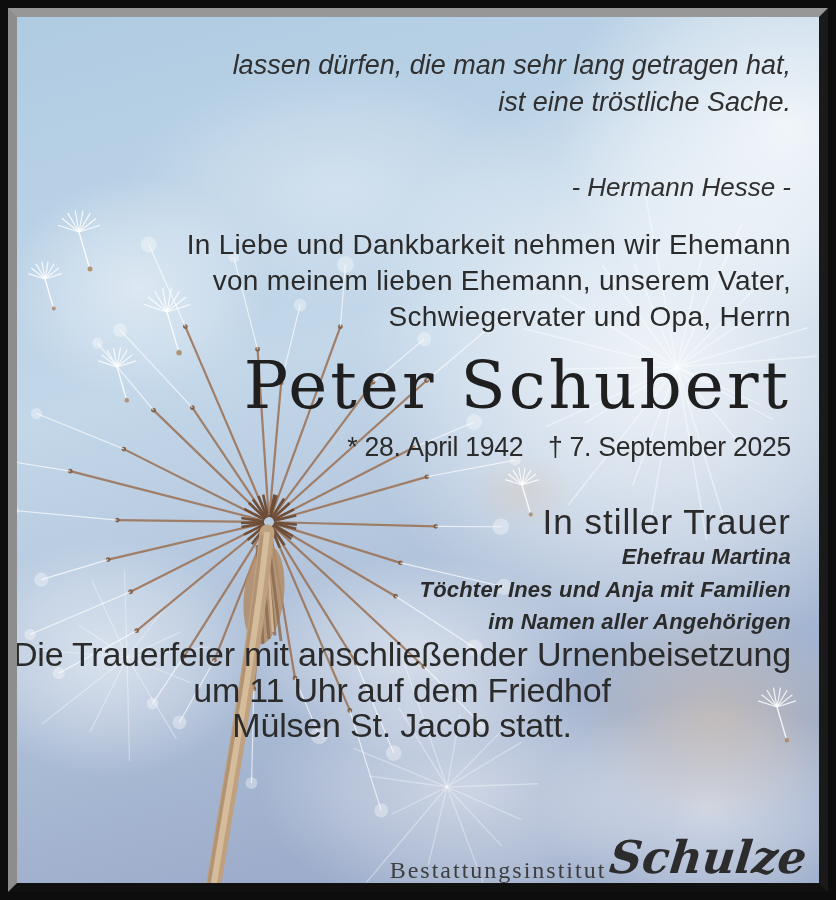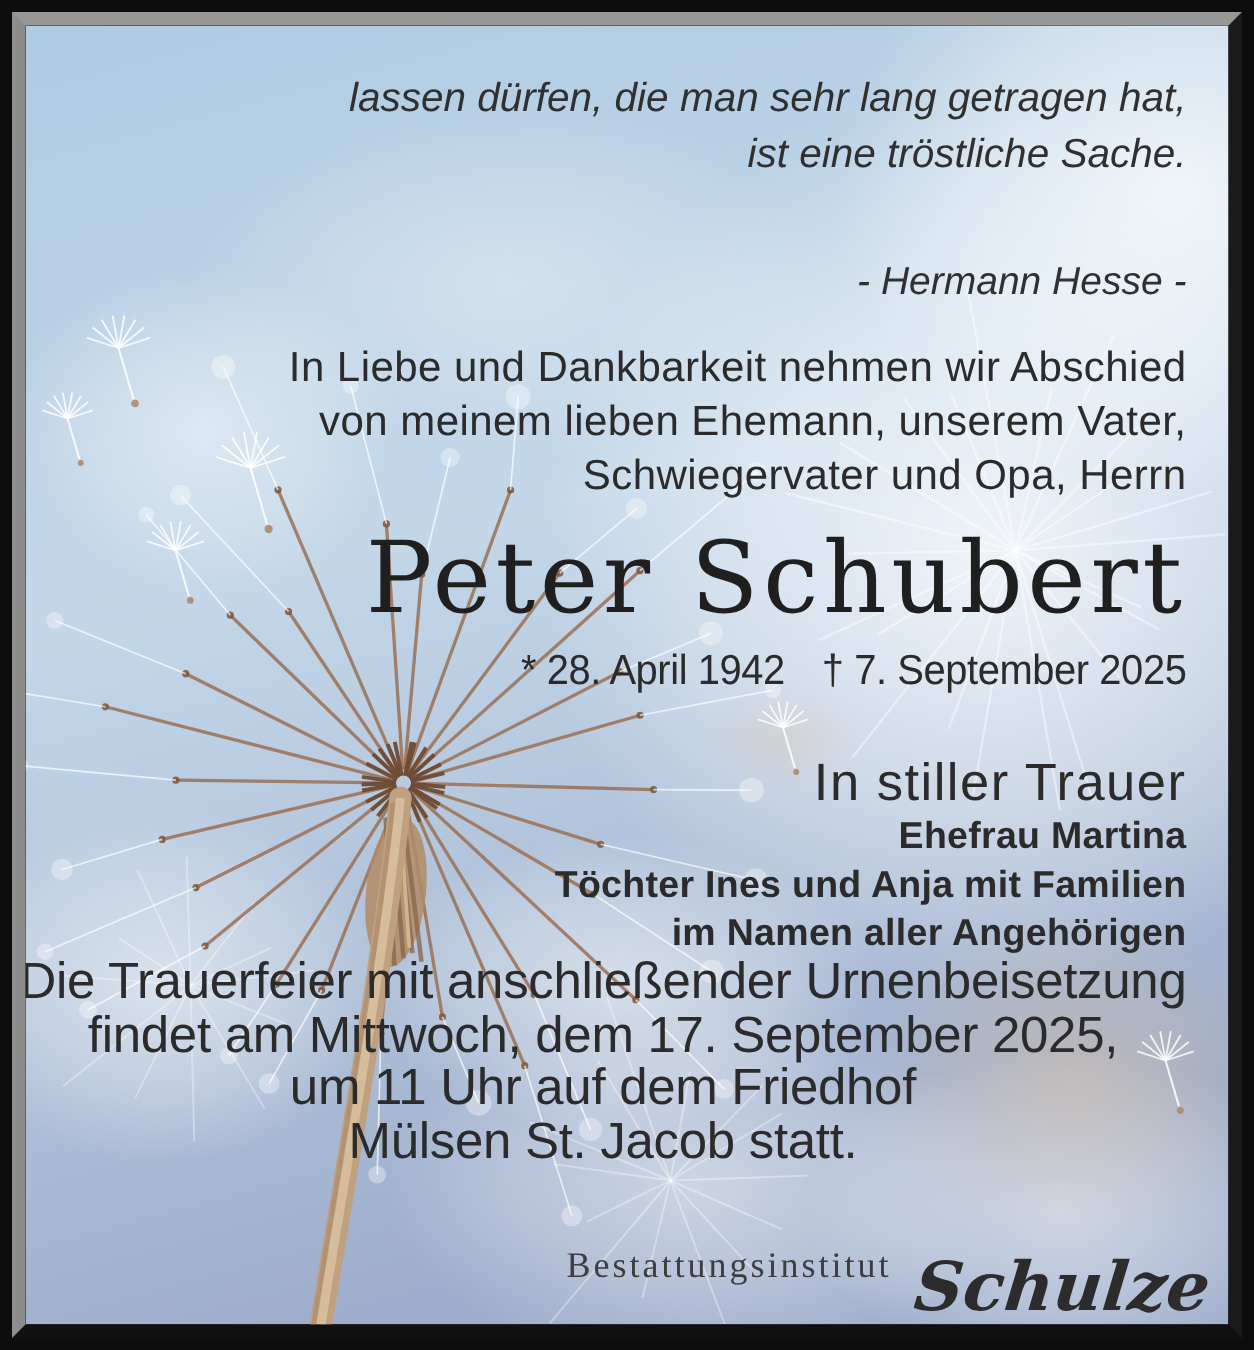--- a/index.html
+++ b/index.html
@@ -20,24 +20,24 @@
   .quote{top:30px;font-style:italic;font-size:27px;line-height:37px;color:#303030;}
   .attrib{top:155px;font-style:italic;font-size:26px;color:#303030;margin-left:36px;}
   .intro{top:210px;font-size:28px;line-height:36px;letter-spacing:.3px;}
   .name{
     top:330px;font-family:"DejaVu Serif","Liberation Serif",serif;
     font-weight:400;font-size:66px;letter-spacing:3px;color:#1f1f1f;
   }
   .dates{top:414px;font-size:28px;letter-spacing:-.3px;transform:scaleX(.95);transform-origin:right center;}
   .dates .sep{display:inline-block;width:26px;}
   .still{top:465px;font-size:35px;letter-spacing:1px;margin-top:20px;}
-  .mourners{top:524px;font-size:25px;line-height:32.5px;font-weight:700;letter-spacing:.2px;}
+  .mourners{top:524px;font-size:22px;line-height:32.5px;font-weight:700;letter-spacing:.2px;font-style:italic;}
   .funeral{top:620px;font-size:34px;line-height:35.5px;letter-spacing:-.2px;text-align:center;}
   .logo{
-    top:814px;right:12px;display:flex;align-items:flex-start;justify-content:flex-end;gap:16px;
+    top:814px;right:12px;display:flex;align-items:flex-end;justify-content:flex-end;gap:4px;
   }
   .logo .label{
     font-family:"Liberation Serif",serif;font-size:24px;letter-spacing:2px;color:#3e3e3e;
   }
   .logo .brand{
     font-family:"DejaVu Serif","Liberation Serif",serif;font-style:italic;font-weight:700;
     font-size:45px;color:#2c2c2c;transform:skewX(-6deg);
   }
 </style>
 </head>
@@ -325,40 +325,39 @@
         </g>
     </svg>
 
     <div class="txt quote">
       <div>lassen dürfen, die man sehr lang getragen hat,</div>
       <div>ist eine tröstliche Sache.</div>
     </div>
     <div class="txt attrib">- Hermann Hesse -</div>
 
     <div class="txt intro">
-      <div>In Liebe und Dankbarkeit nehmen wir Abschied</div>
+      <div>In Liebe und Dankbarkeit nehmen wir Ehemann</div>
       <div>von meinem lieben Ehemann, unserem Vater,</div>
       <div>Schwiegervater und Opa, Herrn</div>
     </div>
 
     <div class="txt name">Peter Schubert</div>
     <div class="txt dates">
       <span>* 28. April 1942</span><span class="sep"></span><span>† 7. September 2025</span>
     </div>
 
     <div class="txt still">In stiller Trauer</div>
     <div class="txt mourners">
       <div>Ehefrau Martina</div>
       <div>Töchter Ines und Anja mit Familien</div>
       <div>im Namen aller Angehörigen</div>
     </div>
 
     <div class="txt funeral">
       <div>Die Trauerfeier mit anschließender Urnenbeisetzung</div>
-      <div>findet am Mittwoch, dem 17. September 2025,</div>
       <div>um 11 Uhr auf dem Friedhof</div>
       <div>Mülsen St. Jacob statt.</div>
     </div>
 
     <div class="txt logo">
       <span class="label">Bestattungsinstitut</span>
       <span class="brand">Schulze</span>
     </div>
 
   </div>

